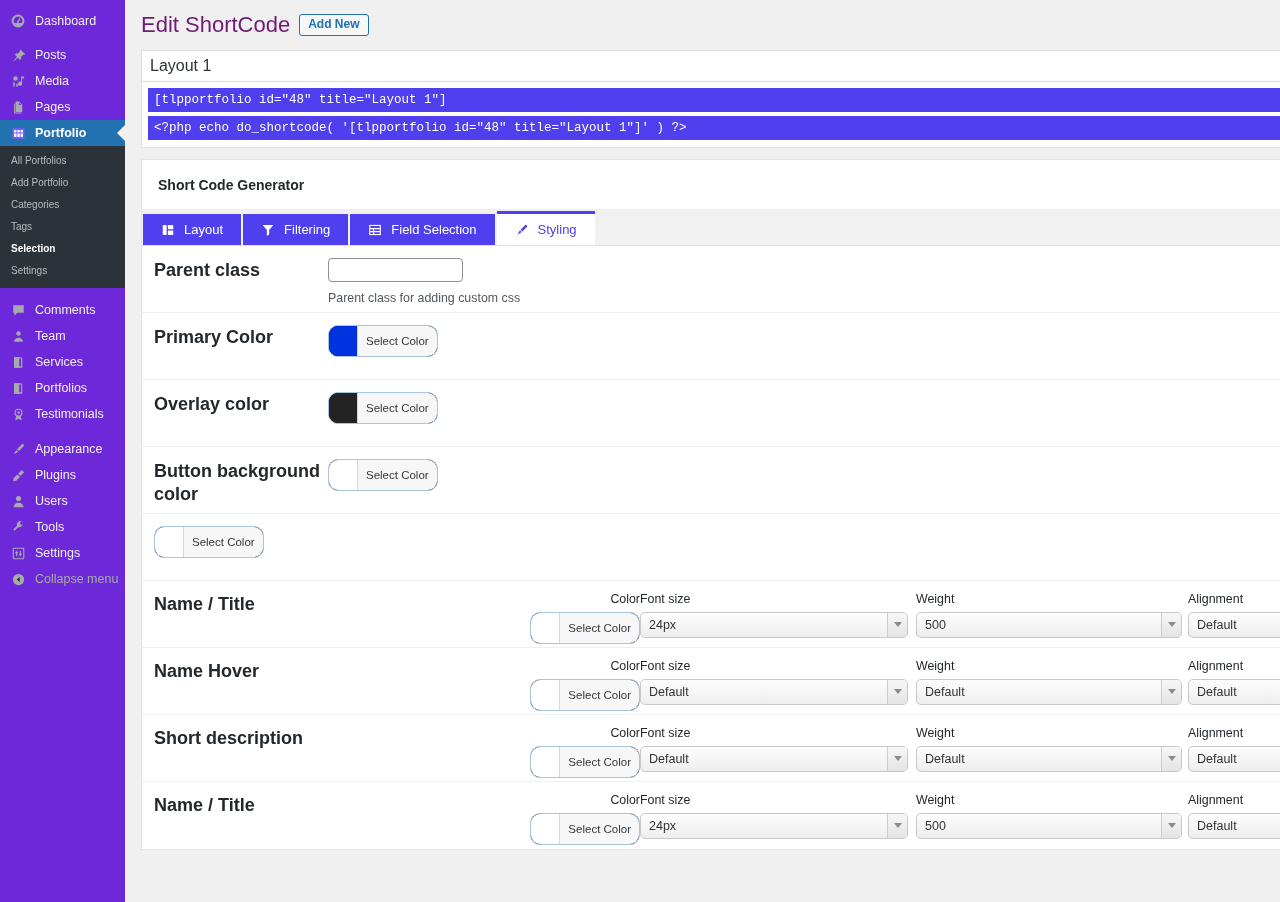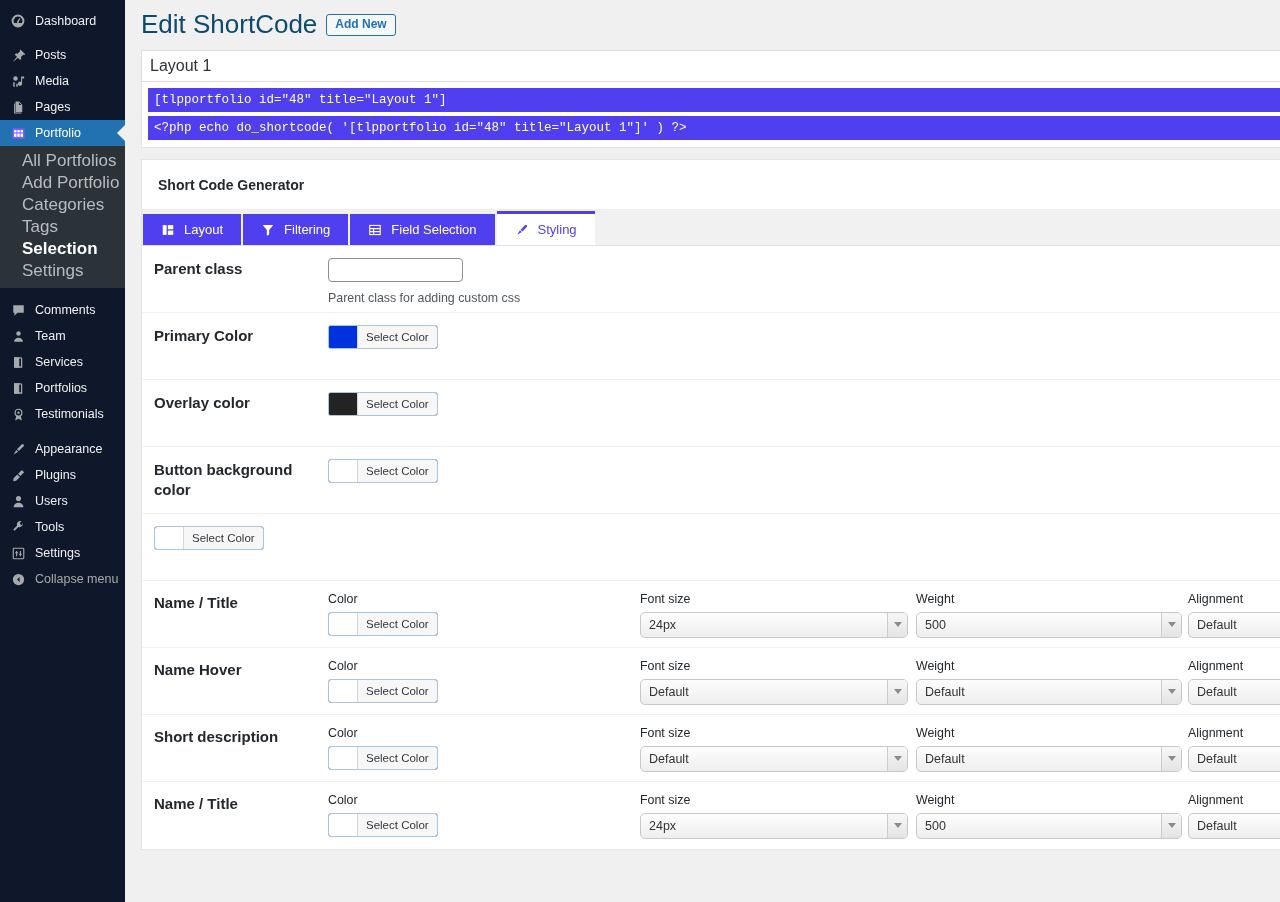--- a/index.html
+++ b/index.html
@@ -8,21 +8,21 @@
     width: 1280px; height: 902px;
     overflow: hidden;
     font-family: "Liberation Sans", sans-serif;
     background: #f0f0f1;
   }
   .screen { position: relative; width: 1280px; height: 902px; display: flex; }
 
   
   .sidebar {
     width: 125px; height: 902px;
-    background: #0f172a;
+    background: #6d28d9;
     flex: 0 0 125px;
     overflow: hidden;
     position: relative;
   }
   .menu-item {
     display: flex; align-items: center;
     height: 26px;
     padding: 0 0 0 9px;
     color: #f0f0f1;
     font-size: 12.5px;
@@ -35,36 +35,36 @@
     width: 18px; height: 18px;
     margin-right: 8px;
     flex: 0 0 18px;
     display: flex; align-items: center; justify-content: center;
     color: #a7aaad;
   }
   .menu-item .ic svg { display: block; }
   .menu-item.active {
     background: #2271b1;
     color: #fff;
-    font-weight: 400;
+    font-weight: 700;
   }
   .menu-item.active .ic { color: #fff; }
   .menu-item.active::after {
     content: "";
     position: absolute; right: 0; top: 50%;
     transform: translateY(-50%);
     border-style: solid;
     border-width: 8px 8px 8px 0;
     border-color: transparent #f0f0f1 transparent transparent;
   }
   .submenu { background: #2c3338; padding: 4px 0 6px 0; }
   .submenu .sub-item {
     display: block;
-    padding: 2px 0 2px 22px;
-    font-size: 17px;
+    padding: 2px 0 2px 11px;
+    font-size: 10px;
     line-height: 18px;
     color: #b9bcbf;
     white-space: nowrap;
   }
   .submenu .sub-item.current { color: #fff; font-weight: bold; }
   .menu-sep { height: 9px; }
   .collapse-item { color: #a7aaad; }
 
   
   .main {
@@ -77,23 +77,23 @@
   }
   .wrap { padding: 8px 0 0 16px; }
 
   .title-row {
     display: flex; align-items: center;
     gap: 9px;
     height: 34px;
     margin-bottom: 8px;
   }
   .page-title {
-    font-size: 26px;
+    font-size: 22px;
     font-weight: 400;
-    color: #0c4a6e;
+    color: #701a75;
     line-height: 1.3;
   }
   .add-new-btn {
     display: inline-block;
     font-size: 12px;
     font-weight: bold;
     color: #2271b1;
     background: #f6f7f7;
     border: 1px solid #2271b1;
     border-radius: 3px;
@@ -188,21 +188,21 @@
     display: flex;
     align-items: flex-start;
     border-bottom: 1px solid #f0f0f0;
     padding: 12px 0 0 12px;
     min-height: 67px;
     position: relative;
   }
   .row .label {
     width: 174px;
     flex: 0 0 174px;
-    font-size: 15px;
+    font-size: 18px;
     font-weight: bold;
     color: #23282d;
     padding-top: 1px;
     line-height: 1.3;
   }
   .row .field { flex: 1 1 auto; }
 
   .text-input {
     width: 135px; height: 24px;
     border: 1px solid #8c8f94;
@@ -216,23 +216,23 @@
   .helper {
     font-size: 12.4px;
     color: #50575e;
     margin-top: 9px;
   }
 
   
   .colorpick {
     display: inline-flex;
     align-items: stretch;
-    height: 24px;
+    height: 32px;
     border: 1px solid #aac6de;
-    border-radius: 3px;
+    border-radius: 10px;
     background: #0f172a;
     overflow: hidden;
     cursor: pointer;
     vertical-align: middle;
   }
   .colorpick .swatch {
     width: 29px;
     border-right: 1px solid #d7d7d7;
     background: #ffffff;
   }
@@ -242,21 +242,21 @@
     font-size: 11.5px;
     color: #32373c;
     background: #f7f7f7;
     white-space: nowrap;
   }
 
   
   .stylerow { padding: 11px 0 0 12px; }
   .cols { display: flex; flex: 1 1 auto; }
   .col { position: relative; }
-  .col-color  { width: 312px; flex: 0 0 312px; }
+  .col-color  { width: 312px; flex: 0 0 312px; text-align: right; }
   .col-size   { width: 276px; flex: 0 0 276px; }
   .col-weight { width: 272px; flex: 0 0 272px; }
   .col-align  { width: 160px; flex: 0 0 160px; }
   .col-title {
     font-size: 12.4px;
     color: #23282d;
     margin-bottom: 5px;
     line-height: 1.2;
   }
   .sel {

